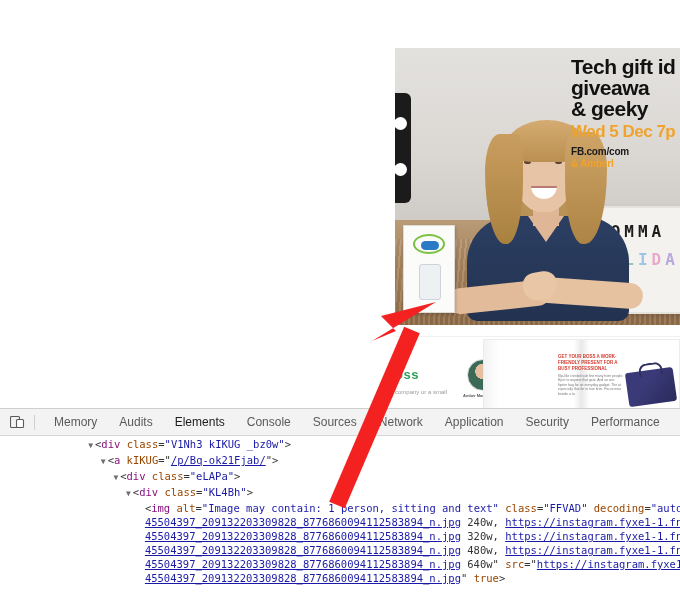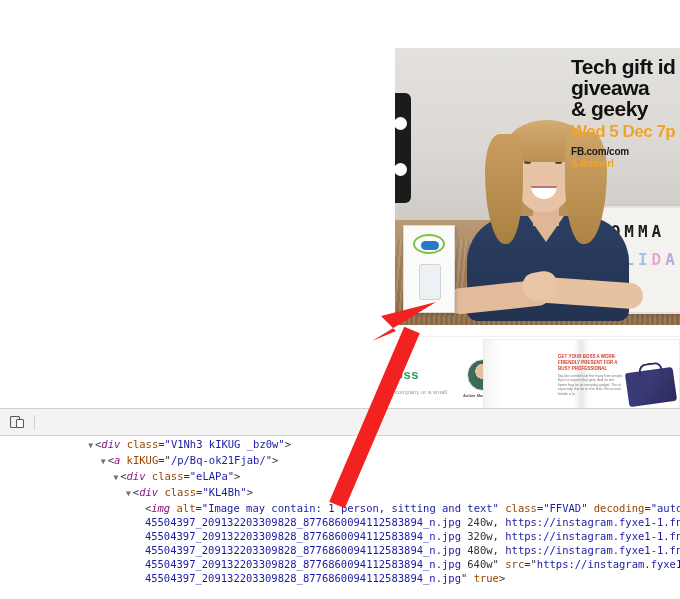--- a/index.html
+++ b/index.html
@@ -357,24 +357,24 @@
     background: #ffffff;
     overflow: hidden;
     font-family: "DejaVu Sans Mono", monospace;
     font-size: 10.5px;
     line-height: 14px;
     color: #333333;
     padding-top: 1px;
   }
   #dt-code .ln { white-space: pre; }
   .tri { color: #6e6e6e; font-size: 8px; }
-  .tag  { color: #881280; font-style: italic; }
+  .tag  { color: #881280; }
   .attr { color: #994500; }
   .val  { color: #1a1aa6; }
-  .lnk  { color: #1a1aa6; }
+  .lnk  { color: #1a1aa6; text-decoration: underline; }
   .plain{ color: #333333; }
   .punc { color: #333333; }
 
   
   #arrow {
     position: absolute;
     left: 0; top: 0;
     width: 680px; height: 599px;
     pointer-events: none;
   }
@@ -444,20 +444,31 @@
 
 <div id="devtools">
   <div id="dt-tabbar">
     <div class="device-btn">
       <svg width="15" height="14" viewBox="0 0 15 14" aria-hidden="true">
         <rect x="0.5" y="1.5" width="9" height="11" rx="1" fill="none" stroke="#5a5a5a" stroke-width="1.1"></rect>
         <rect x="6.5" y="4.5" width="7" height="8" rx="1" fill="#ffffff" stroke="#5a5a5a" stroke-width="1.1"></rect>
       </svg>
     </div>
     <div class="sep"></div>
+    <div id="tabs-container" style="display:flex;align-items:center;">
+        <div class="tab">Memory</div>
+        <div class="tab">Audits</div>
+        <div class="tab active">Elements</div>
+        <div class="tab">Console</div>
+        <div class="tab">Sources</div>
+        <div class="tab">Network</div>
+        <div class="tab">Application</div>
+        <div class="tab">Security</div>
+        <div class="tab">Performance</div>
+      </div>
   </div>
 
   <div id="dt-code">
       <div class="ln" style="padding-left: 88.2px;"><span class="tri" style="margin-right: 2px;">▼</span><span class="punc">&lt;</span><span class="tag">div </span><span class="attr">class</span><span class="punc">=</span><span class="val">"V1Nh3 kIKUG _bz0w"</span><span class="punc">&gt;</span></div>
       <div class="ln" style="padding-left: 100.8px;"><span class="tri" style="margin-right: 2px;">▼</span><span class="punc">&lt;</span><span class="tag">a </span><span class="attr">kIKUG</span><span class="punc">="</span><span class="lnk">/p/Bq-ok21Fjab/</span><span class="punc">"&gt;</span></div>
       <div class="ln" style="padding-left: 113.4px;"><span class="tri" style="margin-right: 2px;">▼</span><span class="punc">&lt;</span><span class="tag">div </span><span class="attr">class</span><span class="punc">=</span><span class="val">"eLAPa"</span><span class="punc">&gt;</span></div>
       <div class="ln" style="padding-left: 126px;"><span class="tri" style="margin-right: 2px;">▼</span><span class="punc">&lt;</span><span class="tag">div </span><span class="attr">class</span><span class="punc">=</span><span class="val">"KL4Bh"</span><span class="punc">&gt;</span></div>
       <div class="ln" style="padding-left: 144.9px;"><span class="punc">&lt;</span><span class="tag">img </span><span class="attr">alt</span><span class="punc">=</span><span class="val">"Image may contain: 1 person, sitting and text"</span><span class="plain"> </span><span class="attr">class</span><span class="punc">=</span><span class="val">"FFVAD"</span><span class="plain"> </span><span class="attr">decoding</span><span class="punc">=</span><span class="val">"auto"</span></div>
       <div class="ln" style="padding-left: 144.9px;"><span class="lnk">45504397_209132203309828_8776860094112583894_n.jpg</span><span class="plain"> 240w, </span><span class="lnk">https://instagram.fyxe1-1.fna</span></div>
       <div class="ln" style="padding-left: 144.9px;"><span class="lnk">45504397_209132203309828_8776860094112583894_n.jpg</span><span class="plain"> 320w, </span><span class="lnk">https://instagram.fyxe1-1.fna</span></div>

